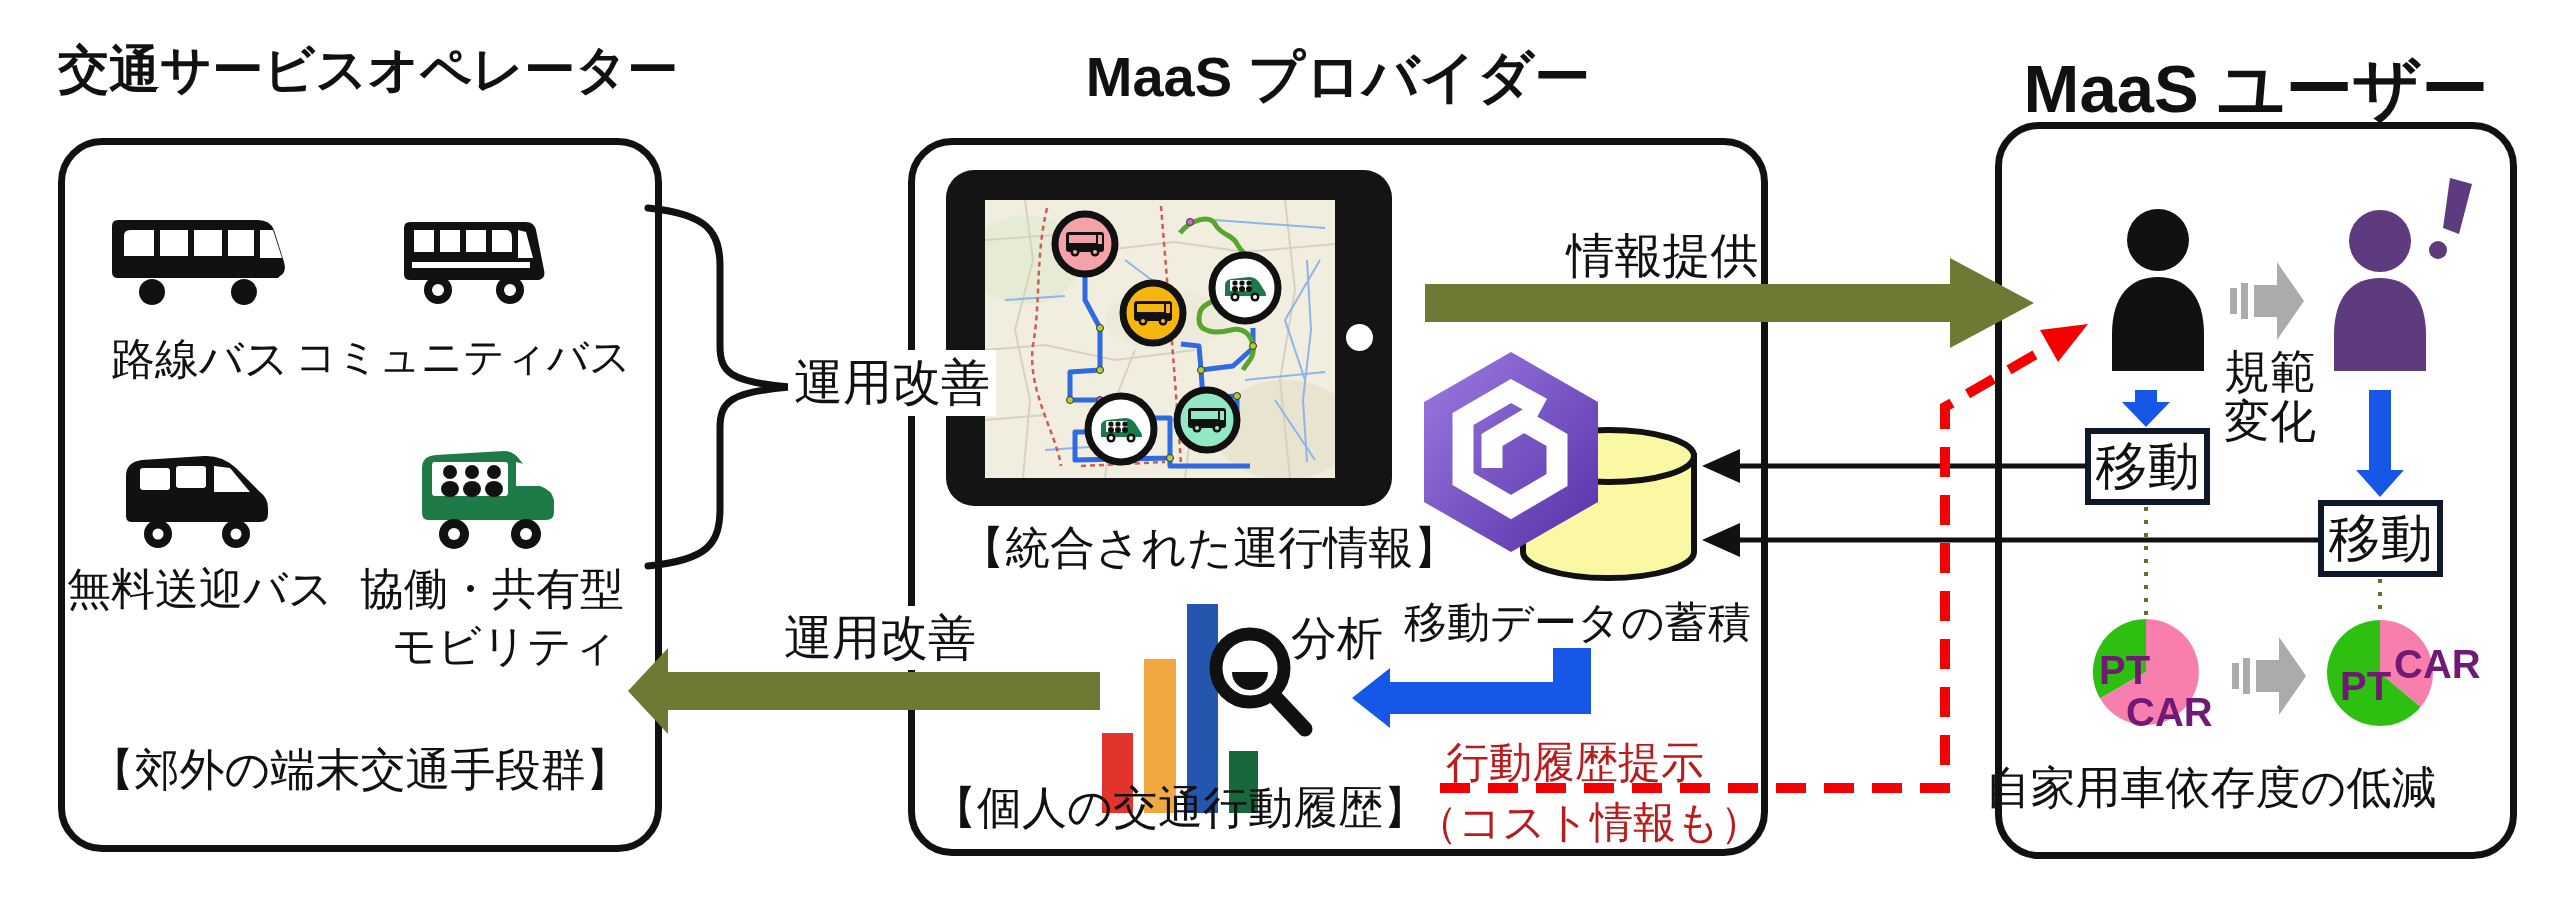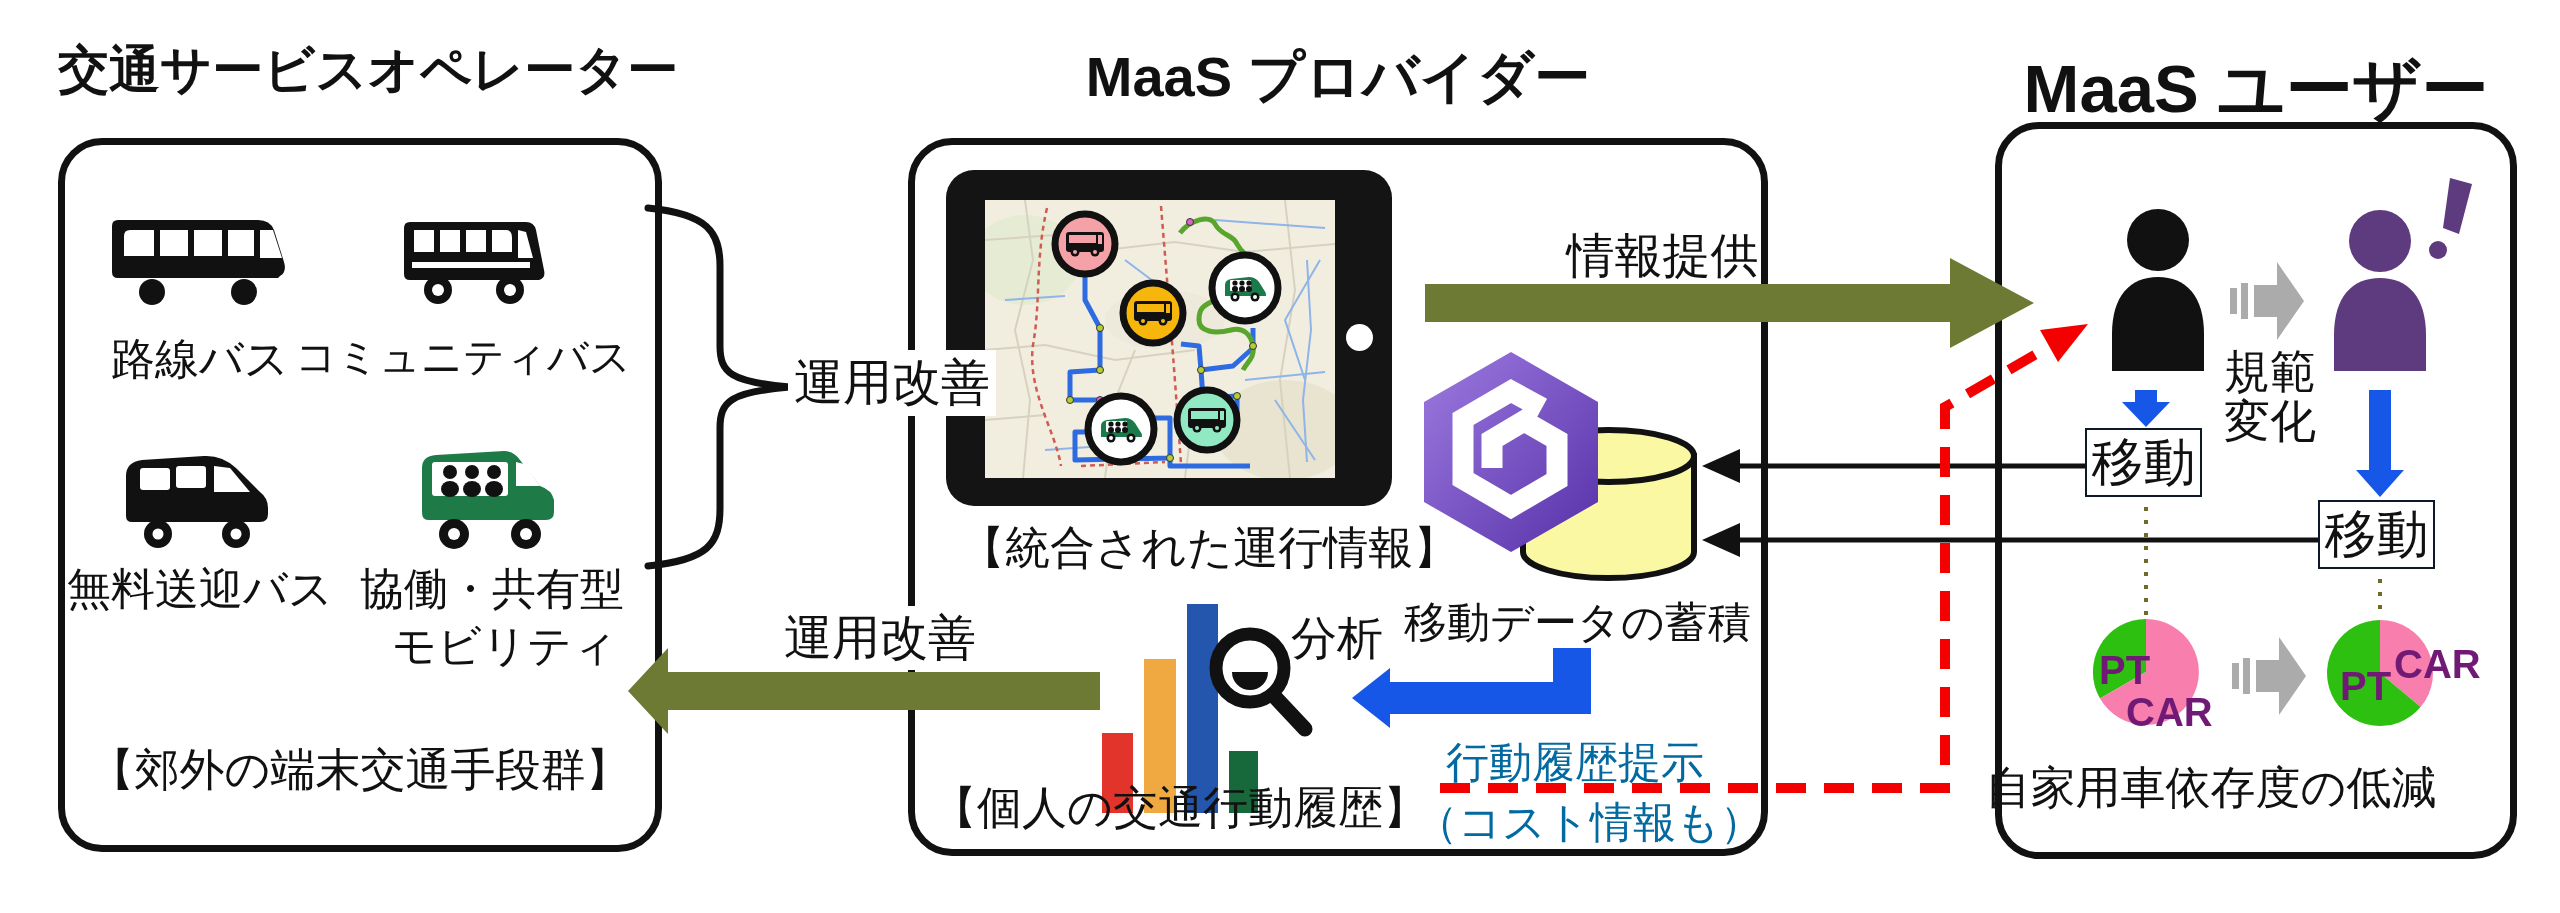--- a/index.html
+++ b/index.html
@@ -3,22 +3,22 @@
 <meta charset="utf-8">
 <style>
   html,body{margin:0;padding:0;background:#fff;}
   body{width:2560px;height:913px;position:relative;overflow:hidden;
        font-family:"Liberation Sans","DejaVu Sans",sans-serif;color:#111;}
   .abs{position:absolute;}
   .panel{position:absolute;border:7px solid #111;border-radius:44px;background:#fff;}
   .ttl{position:absolute;font-weight:bold;text-align:center;white-space:nowrap;}
   .lbl{position:absolute;text-align:center;white-space:nowrap;}
   .whitebg{background:#fff;padding:0 6px;}
-  .red{color:#0369a1;}
-  .movebox{position:absolute;border:2px solid #0f172a;background:#fff;
+  .red{color:#b91c1c;}
+  .movebox{position:absolute;border:6px solid #0f172a;background:#fff;
            display:flex;align-items:center;justify-content:center;
            font-size:52px;color:#111;}
   .pielabel{position:absolute;font-weight:bold;font-size:40px;color:#701a75;white-space:nowrap;}
   svg{display:block;}
   #connectors{position:absolute;left:0;top:0;pointer-events:none;}
   .tablet{position:absolute;left:946px;top:170px;width:446px;height:336px;
           background:#141414;border-radius:28px;}
   .homebtn{position:absolute;left:1346px;top:324px;width:27px;height:27px;
            border-radius:50%;background:#fff;}
   .mapwrap{position:absolute;left:985px;top:200px;width:350px;height:278px;}

